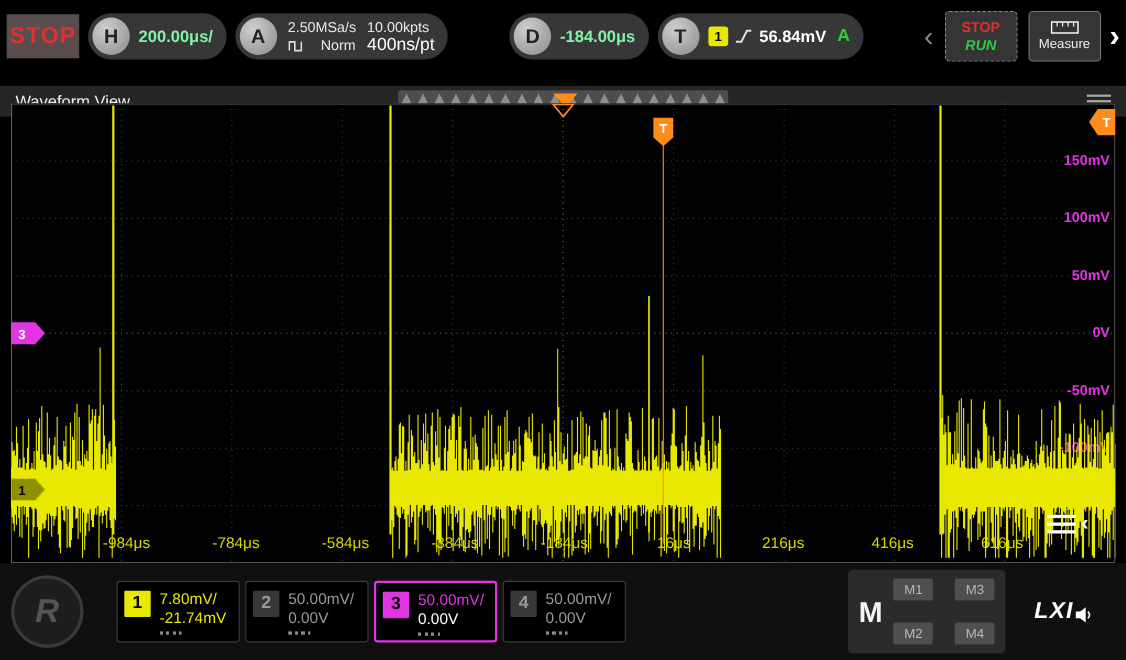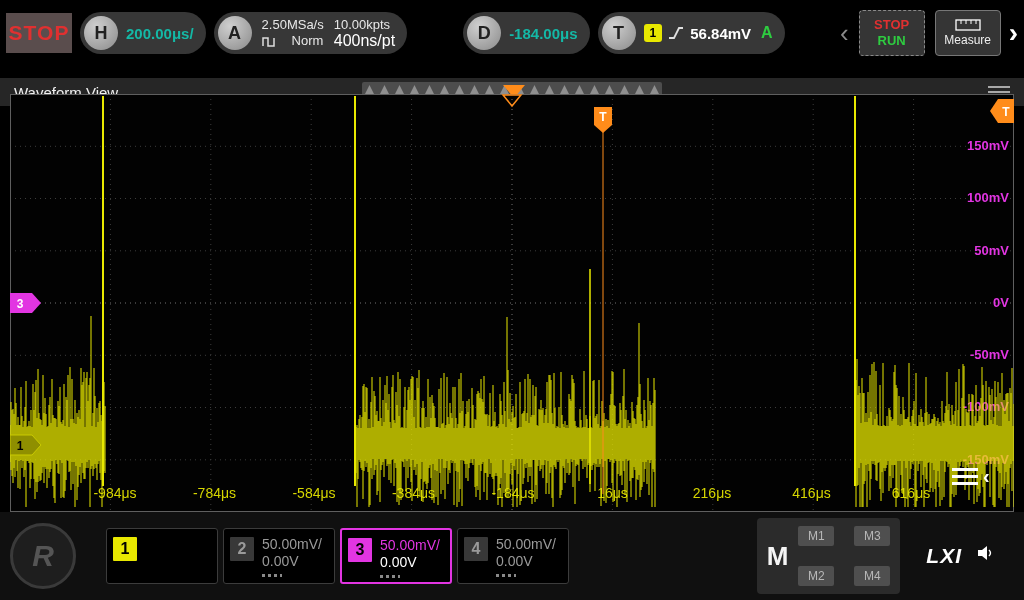--- a/index.html
+++ b/index.html
@@ -5,32 +5,32 @@
   html,body{margin:0;padding:0;background:#000;font-family:"Liberation Sans",sans-serif;}
   .screen{position:relative;width:1024px;height:600px;background:#000;overflow:hidden;color:#fff;}
 
   
   .topbar{position:absolute;top:0;left:0;right:0;height:66px;display:flex;align-items:center;background:#000;}
   .logo{margin-left:8px;width:104px;height:40px;background:#2b44ad;border-radius:2px;display:flex;align-items:center;justify-content:center;
         font-family:"Liberation Serif",serif;font-weight:900;font-style:italic;font-size:27px;color:#0d1a5e;letter-spacing:1px;text-shadow:1px 1px 0 #b52020;}
   .acq{margin-left:6px;width:66px;height:40px;background:#5a4d4d;display:flex;align-items:center;justify-content:center;font-weight:bold;font-size:21px;color:#e03030;letter-spacing:1px;}
   .pill{display:flex;align-items:center;background:#373737;border-radius:22px;height:42px;padding:0 12px 0 4px;margin-left:8px;}
   .circ{flex:none;width:34px;height:34px;border-radius:50%;background:radial-gradient(circle at 35% 30%,#cfcfcf,#8a8a8a);color:#222;font-weight:bold;font-size:18px;display:flex;align-items:center;justify-content:center;}
-  .hval{margin-left:8px;font-size:15px;font-weight:bold;color:#14b8a6;}
+  .hval{margin-left:8px;font-size:15px;font-weight:bold;color:#86efac;}
   .acol{display:flex;flex-direction:column;margin-left:10px;font-size:13px;line-height:16px;color:#e8e8e8;}
   .amode{display:flex;align-items:center;gap:17px;}
   .dim{color:#ffffff;font-size:16px;}
   .pill-d{margin-left:56px;}
   .tsrc{margin-left:8px;background:#e8e800;color:#000;font-weight:bold;font-size:12px;padding:2px 6px;border-radius:3px;}
   .tslope{margin-left:6px;display:flex;align-items:center;}
   .tval{margin-left:6px;font-size:15px;font-weight:bold;}
   .tstat{color:#2ecc40;font-weight:bold;margin-left:10px;font-size:16px;}
   .nav-prev{margin-left:auto;color:#8a8a8a;font-size:26px;padding:0 4px;line-height:1;}
   .stoprun{width:64px;height:44px;border:1px dashed #8a8a8a;border-radius:4px;background:#353535;display:flex;flex-direction:column;align-items:center;justify-content:center;font-size:13px;font-weight:bold;line-height:16px;margin-left:6px;}
-  .sr-stop{color:#e03030;} .sr-run{color:#2ecc40;}
+  .sr-stop{color:#e03030;} .sr-run{color:#2ecc40;font-style:italic;}
   .measure{width:64px;height:44px;border:1px solid #777;border-radius:4px;background:#353535;margin-left:10px;display:flex;flex-direction:column;align-items:center;justify-content:center;font-size:12px;gap:2px;color:#eee;}
   .nav-next{color:#fff;font-weight:bold;font-size:28px;margin:0 6px 0 8px;line-height:1;}
 
   
   .tabbar{position:absolute;top:78px;left:0;right:0;height:28px;background:#262626;display:flex;align-items:center;}
   .tab-title{margin-left:14px;font-size:15px;color:#f0f0f0;}
   .scrollbar{position:absolute;left:362px;top:4px;width:300px;height:20px;background:#4d4d4d;border-radius:2px;overflow:hidden;}
   .hamburger{position:absolute;right:14px;top:8px;width:22px;display:flex;flex-direction:column;gap:3px;cursor:pointer;}
   .hamburger div{height:2px;background:#a8a8a8;}
 
@@ -55,21 +55,21 @@
   .ch-off .chnum{background:#383838;color:#9a9a9a;}
   .ch-off .chtexts{color:#9a9a9a;}
   .ch-3{border:2px solid #e235e2;}
   .ch-3 .chnum{background:#e235e2;color:#000;}
   .ch-3 .scale{color:#e235e2;}
   .ch-3 .offset{color:#fff;}
   .mpanel{margin-left:auto;display:flex;align-items:center;background:#2b2b2b;border-radius:4px;padding:8px 10px;gap:10px;}
   .mlabel{font-size:26px;font-weight:bold;color:#f5f5f5;}
   .mbtns{display:grid;grid-template-columns:36px 36px;gap:20px;}
   .mbtn{height:20px;background:#4f4f4f;color:#b8b8b8;font-size:12px;display:flex;align-items:center;justify-content:center;border-radius:2px;cursor:pointer;}
-  .lxipanel{display:flex;align-items:flex-start;gap:14px;margin:0 28px 0 26px;}
+  .lxipanel{display:flex;align-items:flex-end;margin:0 28px 0 26px;}
   .lxi{font-size:21px;font-weight:bold;font-style:italic;letter-spacing:1px;color:#fff;}
 </style>
 </head>
 <body>
 
 <div class="screen">
 
   <div class="topbar">
     <div class="acq">STOP</div>
 
@@ -192,20 +192,25 @@
         <div></div>
       </div>
     <span class="gm-chevron">‹</span>
   </div>
 
   <div class="bottombar">
     <div class="badge">R</div>
 
     <div class="chbox first ch-1">
       <div class="chnum">1</div>
+      <div class="chtexts">
+        <span class="scale">7.80mV/</span>
+        <span class="offset">-21.74mV</span>
+        <span class="dash-ico"></span>
+      </div>
     </div>
 
     <div class="chbox ch-off">
       <div class="chnum">2</div>
       <div class="chtexts">
         <span class="scale">50.00mV/</span>
         <span class="offset">0.00V</span>
         <span class="dash-ico"></span>
       </div>
     </div>

